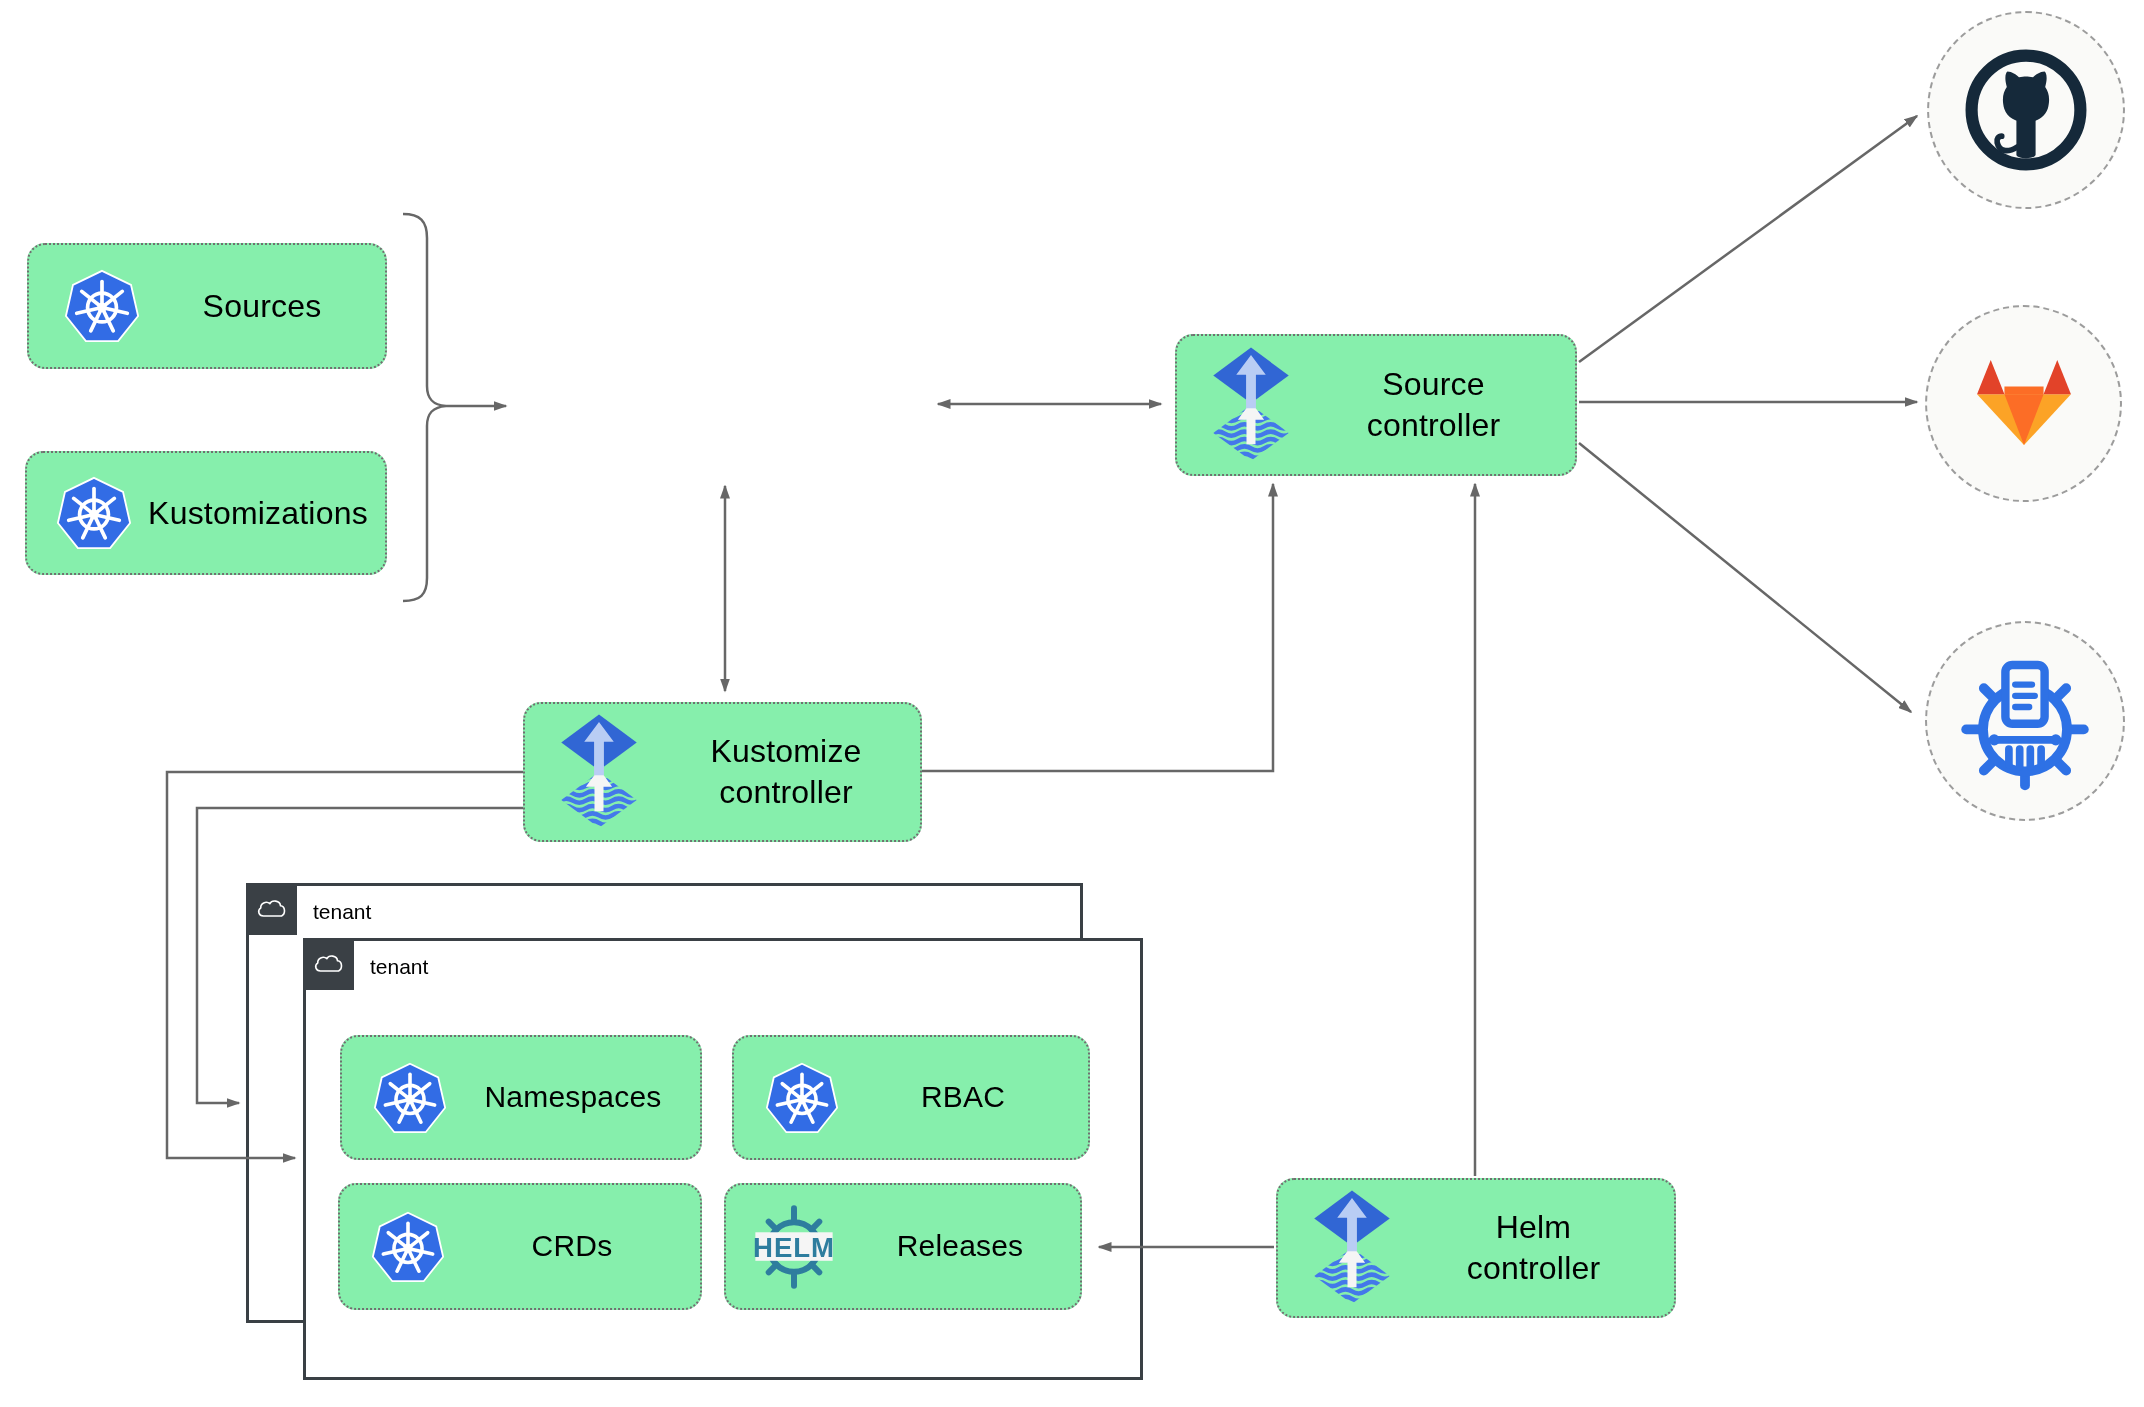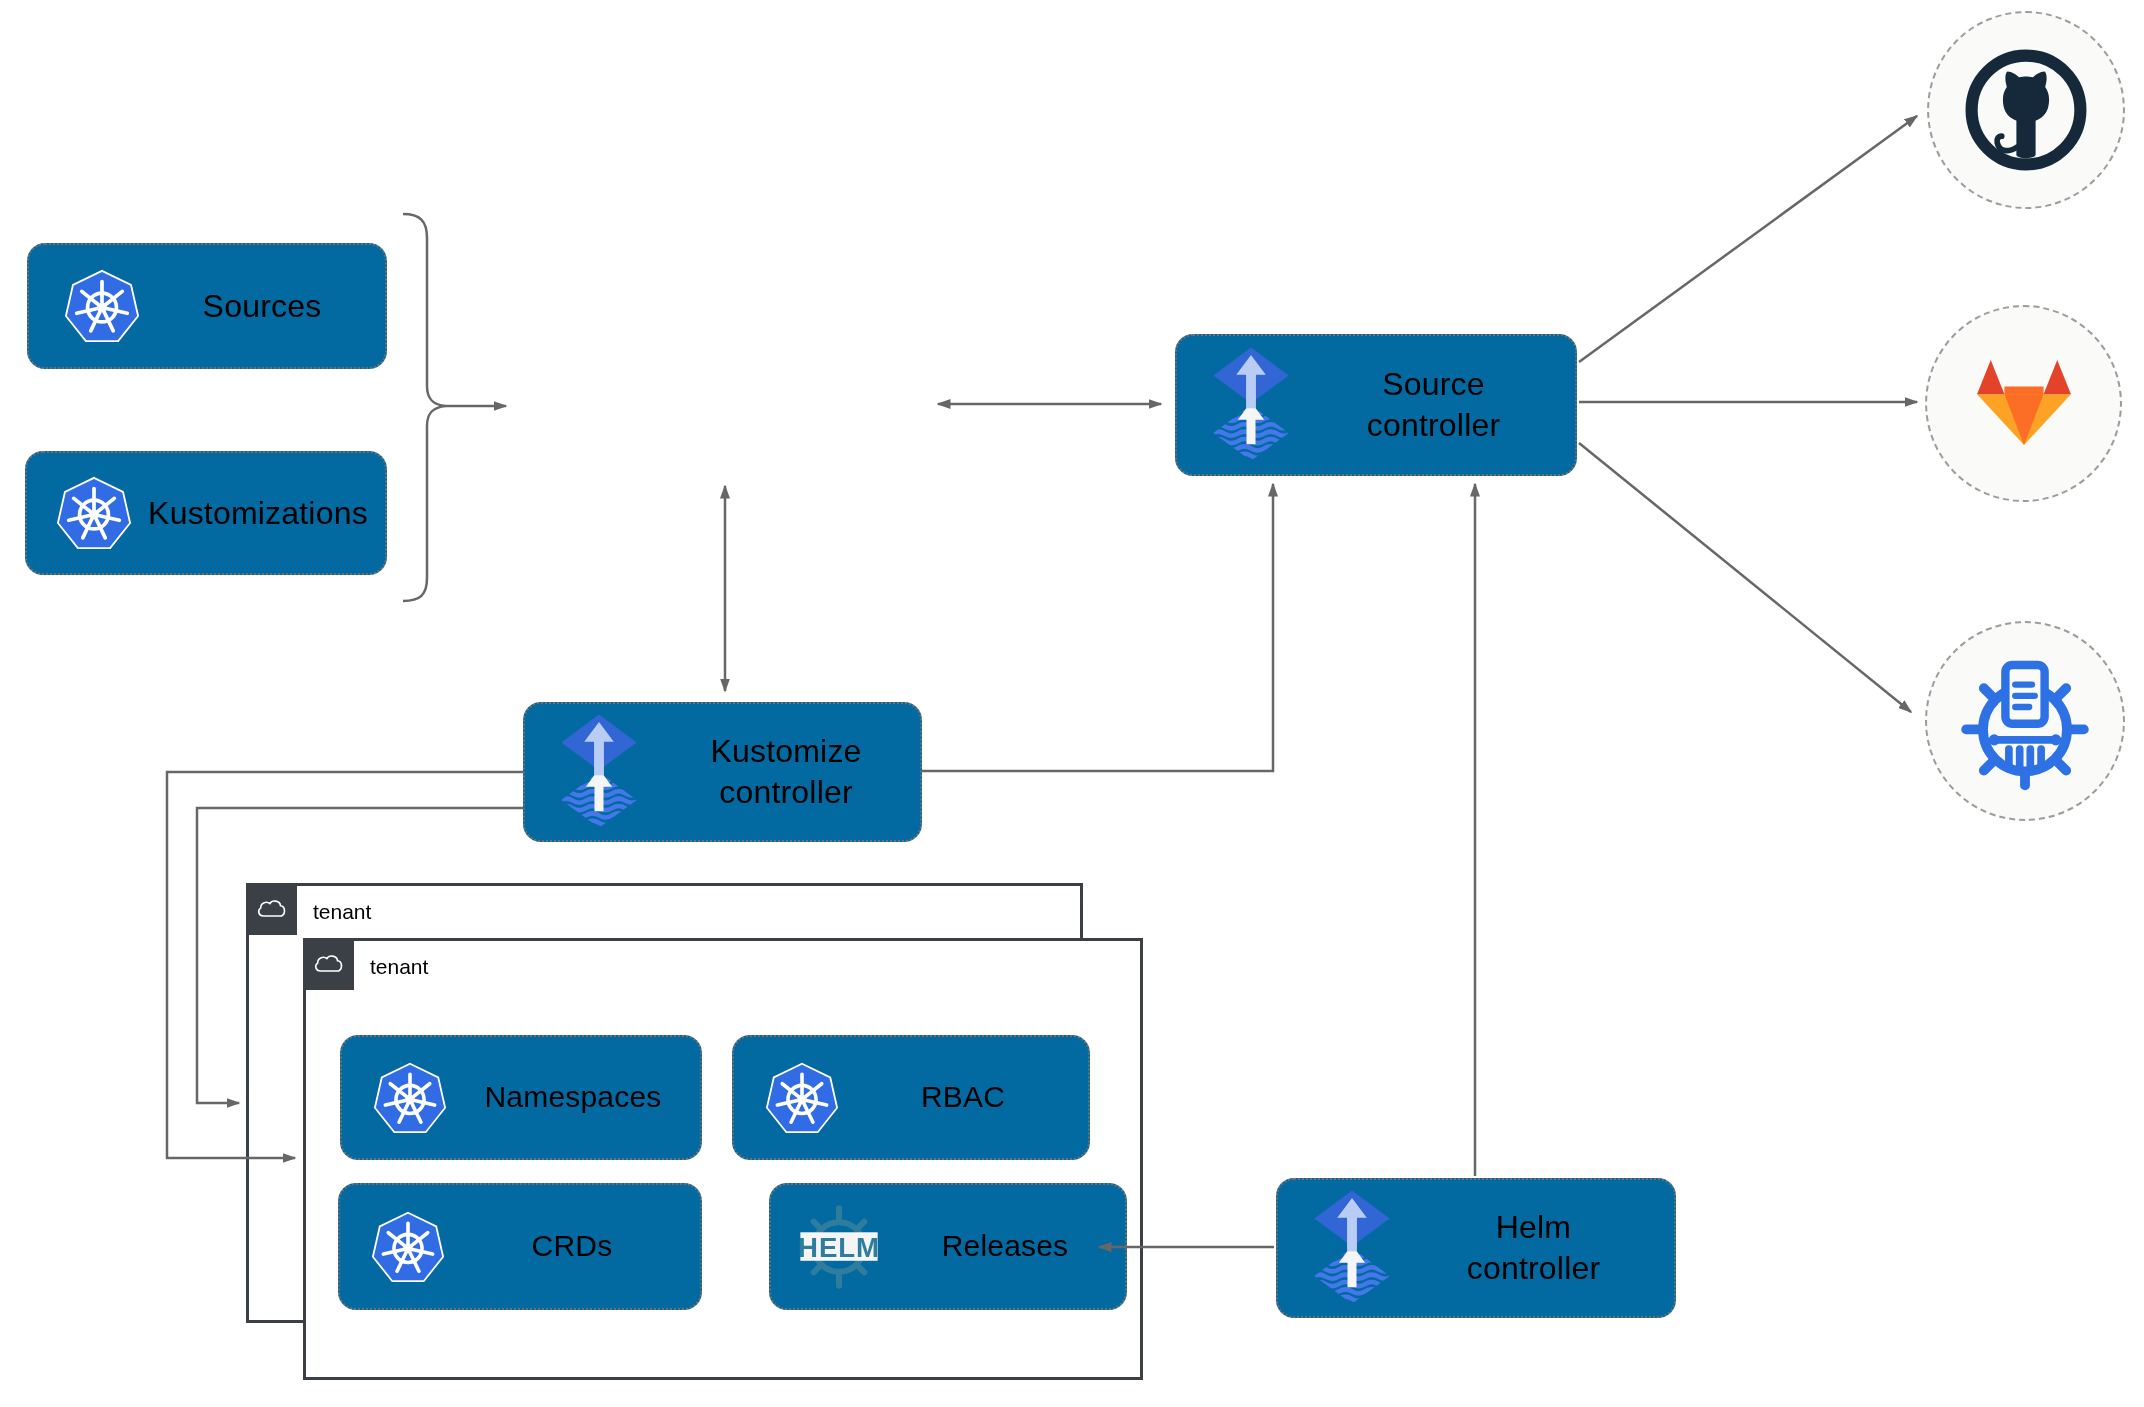--- a/index.html
+++ b/index.html
@@ -5,21 +5,21 @@
   html,body { margin:0; padding:0; background:#ffffff; }
   .canvas {
     position:relative; width:2144px; height:1407px; background:#ffffff;
     font-family:"Liberation Sans","DejaVu Sans",sans-serif; color:#000;
     overflow:hidden;
   }
   svg.sprite { position:absolute; width:0; height:0; overflow:hidden; }
   svg.wires { position:absolute; left:0; top:0; width:2144px; height:1407px; z-index:4; pointer-events:none; }
 
   .node {
-    position:absolute; box-sizing:border-box; background:#0369a1;
+    position:absolute; box-sizing:border-box; background:#86efac;
     border:2px dotted #707070; border-radius:18px;
     display:flex; align-items:center; z-index:3;
   }
   .node .lbl { flex:1; text-align:center; font-size:32px; line-height:1.28; letter-spacing:.2px; }
   .node.small .lbl { font-size:30px; }
   .node .ic { flex:none; }
   .node.flux .lbl { flex:none; max-width:212px; margin:0 auto; }
 
   .tenant {
     position:absolute; box-sizing:border-box; background:#ffffff;
@@ -238,21 +238,21 @@
     <span class="lbl">RBAC</span>
   </div>
 
   <div class="node small" style="left:338px; top:1183px; width:364px; height:127px;">
     <svg class="ic" width="72" height="72" style="margin-left:32px">
         <use href="#sym-k8s"></use>
       </svg>
     <span class="lbl">CRDs</span>
   </div>
 
-  <div class="node small" style="left:769px; top:1183px; width:358px; height:127px;">
+  <div class="node small" style="left:724px; top:1183px; width:358px; height:127px;">
     <svg class="ic" width="92" height="92" style="margin-left:22px">
         <use href="#sym-helm"></use>
       </svg>
     <span class="lbl">Releases</span>
   </div>
 
   <div class="endpoint" style="left:1927px; top:11px; width:198px; height:198px;">
     <svg width="128" height="128">
         <use href="#sym-github"></use>
       </svg>

